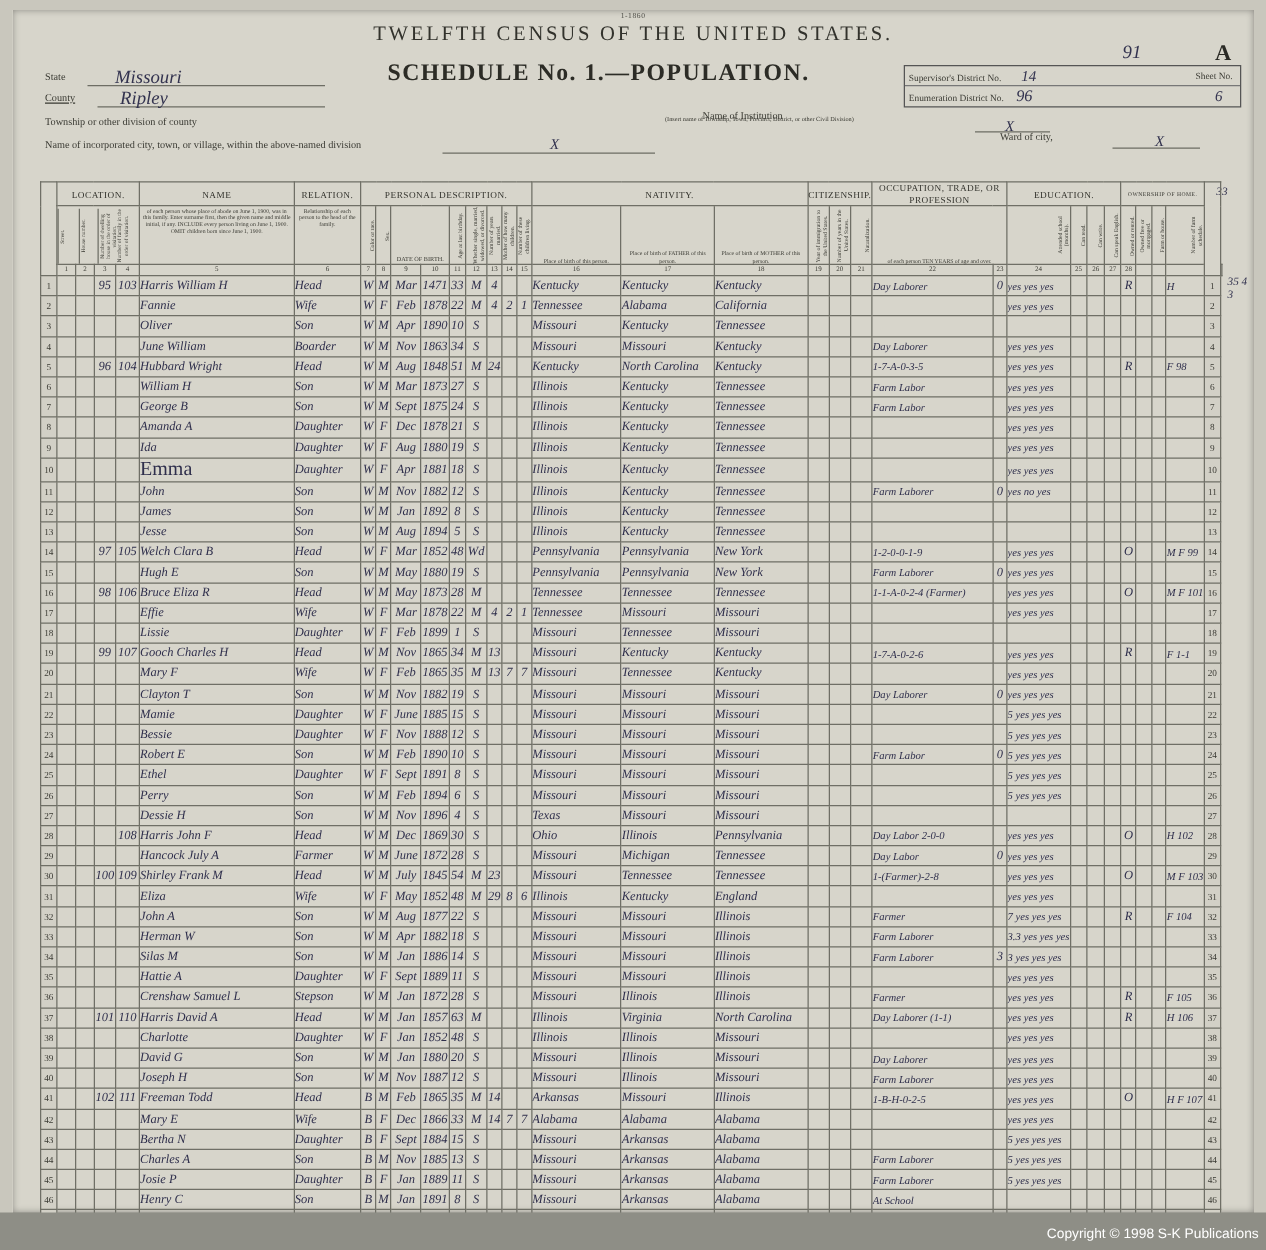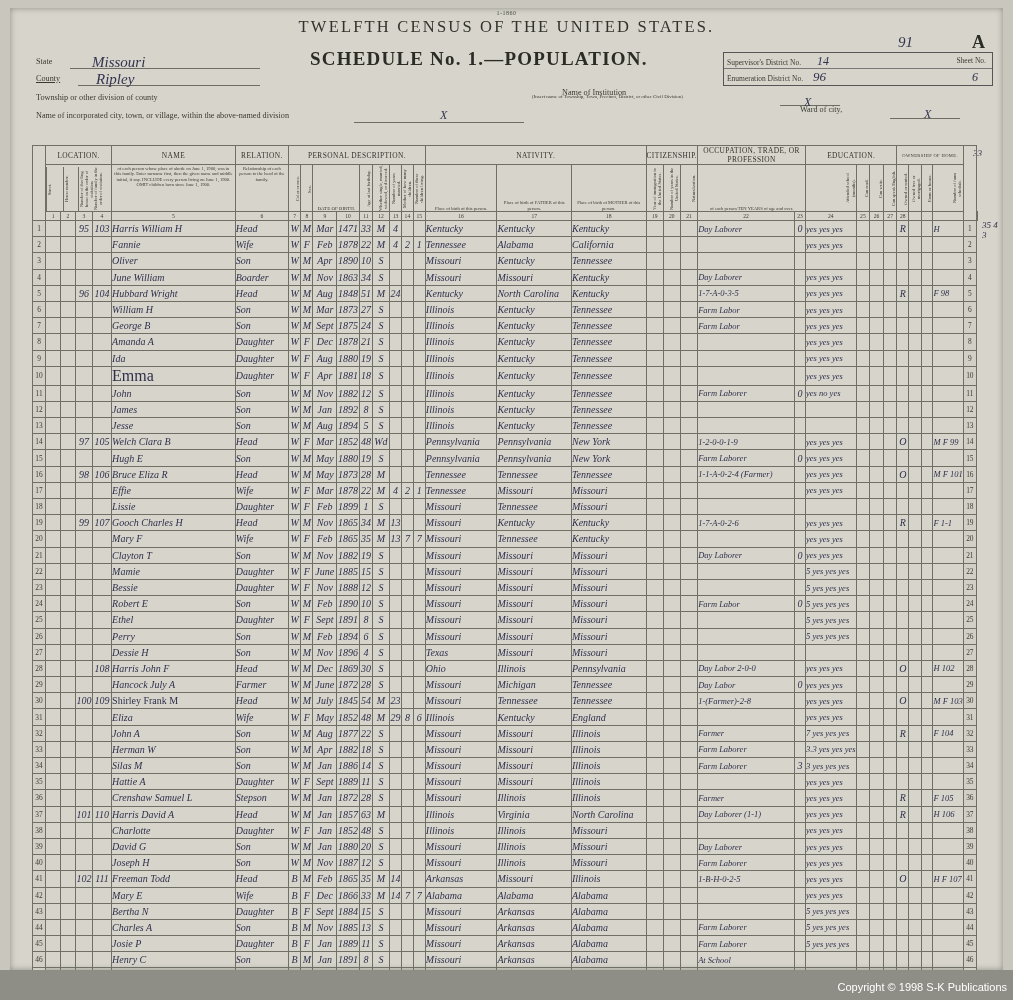--- a/index.html
+++ b/index.html
@@ -1251,21 +1251,21 @@
             <td class="c"></td>
             <td class="hcell"></td>
             <td class="ln">29</td>
           </tr>
           <tr class="datarow">
             <td class="ln">30</td>
             <td class="c"></td>
             <td class="c"></td>
             <td class="c" style="font-size: 10px; font-style: italic;">100</td>
             <td class="c" style="font-size: 10px; font-style: italic;">109</td>
-            <td class="hcell" style="font-size: 10px; ">Shirley Frank M</td>
+            <td class="hcell" style="font-size: 10px; font-style: italic;">Shirley Frank M</td>
             <td class="hcell" style="font-size: 10px; font-style: italic;">Head</td>
             <td class="c" style="font-size: 10px; font-style: italic;">W</td>
             <td class="c" style="font-size: 10px; font-style: italic;">M</td>
             <td class="c" style="font-size: 10px; font-style: italic;">July</td>
             <td class="c" style="font-size: 10px; font-style: italic;">1845</td>
             <td class="c" style="font-size: 10px; font-style: italic;">54</td>
             <td class="c" style="font-size: 10px; font-style: italic;">M</td>
             <td class="c" style="font-size: 10px; font-style: italic;">23</td>
             <td class="c"></td>
             <td class="c"></td>

